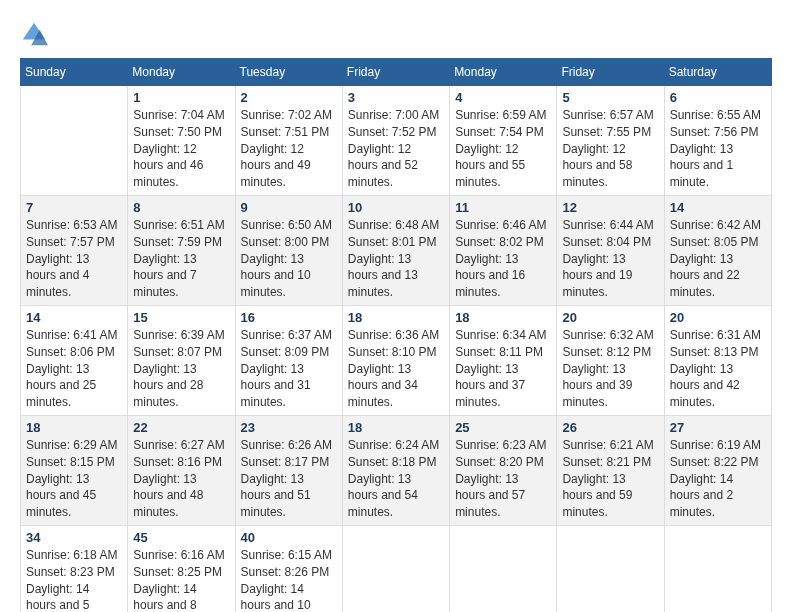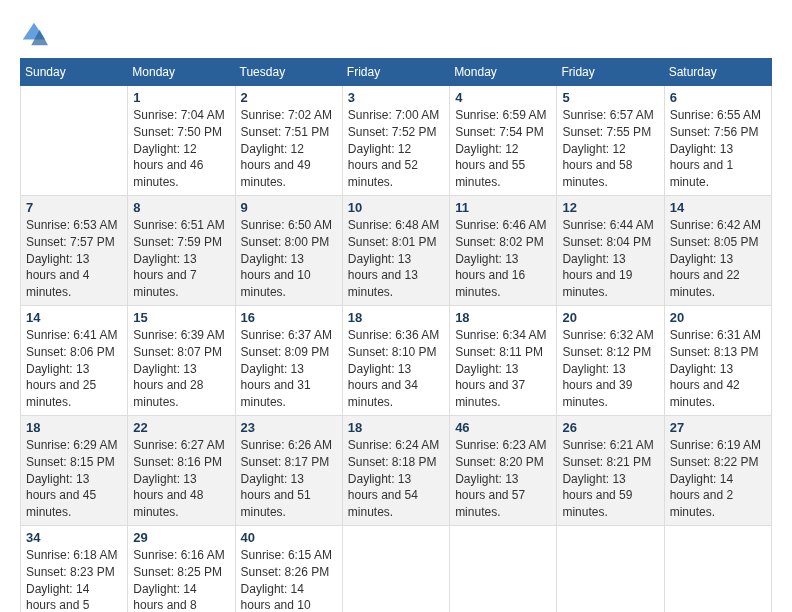--- a/index.html
+++ b/index.html
@@ -221,39 +221,39 @@
         </td>
         <td>
           <span class="day-num">23</span>
           <div class="day-detail">Sunrise: 6:26 AM<br>Sunset: 8:17 PM<br>Daylight: 13 hours and 51 minutes.</div>
         </td>
         <td>
           <span class="day-num">18</span>
           <div class="day-detail">Sunrise: 6:24 AM<br>Sunset: 8:18 PM<br>Daylight: 13 hours and 54 minutes.</div>
         </td>
         <td>
-          <span class="day-num">46</span>
+          <span class="day-num">25</span>
           <div class="day-detail">Sunrise: 6:23 AM<br>Sunset: 8:20 PM<br>Daylight: 13 hours and 57 minutes.</div>
         </td>
         <td>
           <span class="day-num">26</span>
           <div class="day-detail">Sunrise: 6:21 AM<br>Sunset: 8:21 PM<br>Daylight: 13 hours and 59 minutes.</div>
         </td>
         <td>
           <span class="day-num">27</span>
           <div class="day-detail">Sunrise: 6:19 AM<br>Sunset: 8:22 PM<br>Daylight: 14 hours and 2 minutes.</div>
         </td>
       </tr>
       <tr class="week-row-odd">
         <td>
           <span class="day-num">34</span>
           <div class="day-detail">Sunrise: 6:18 AM<br>Sunset: 8:23 PM<br>Daylight: 14 hours and 5 minutes.</div>
         </td>
         <td>
-          <span class="day-num">29</span>
+          <span class="day-num">45</span>
           <div class="day-detail">Sunrise: 6:16 AM<br>Sunset: 8:25 PM<br>Daylight: 14 hours and 8 minutes.</div>
         </td>
         <td>
           <span class="day-num">40</span>
           <div class="day-detail">Sunrise: 6:15 AM<br>Sunset: 8:26 PM<br>Daylight: 14 hours and 10 minutes.</div>
         </td>
         <td class="empty-cell"></td>
         <td class="empty-cell"></td>
         <td class="empty-cell"></td>
         <td class="empty-cell"></td>

